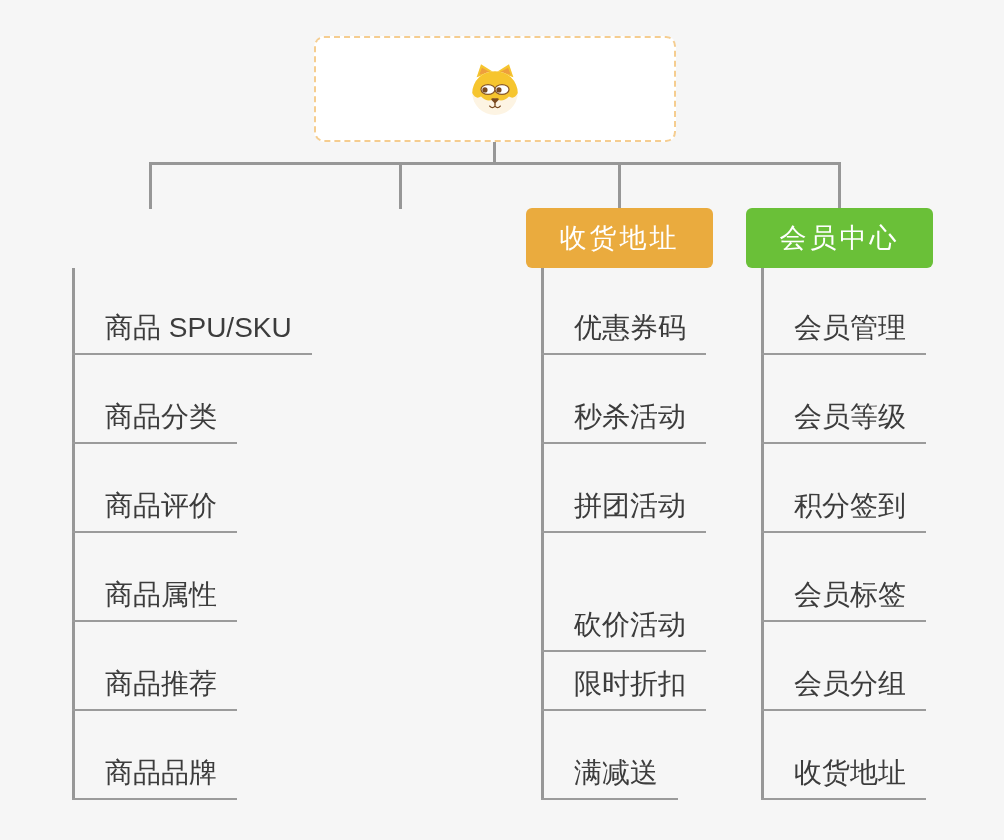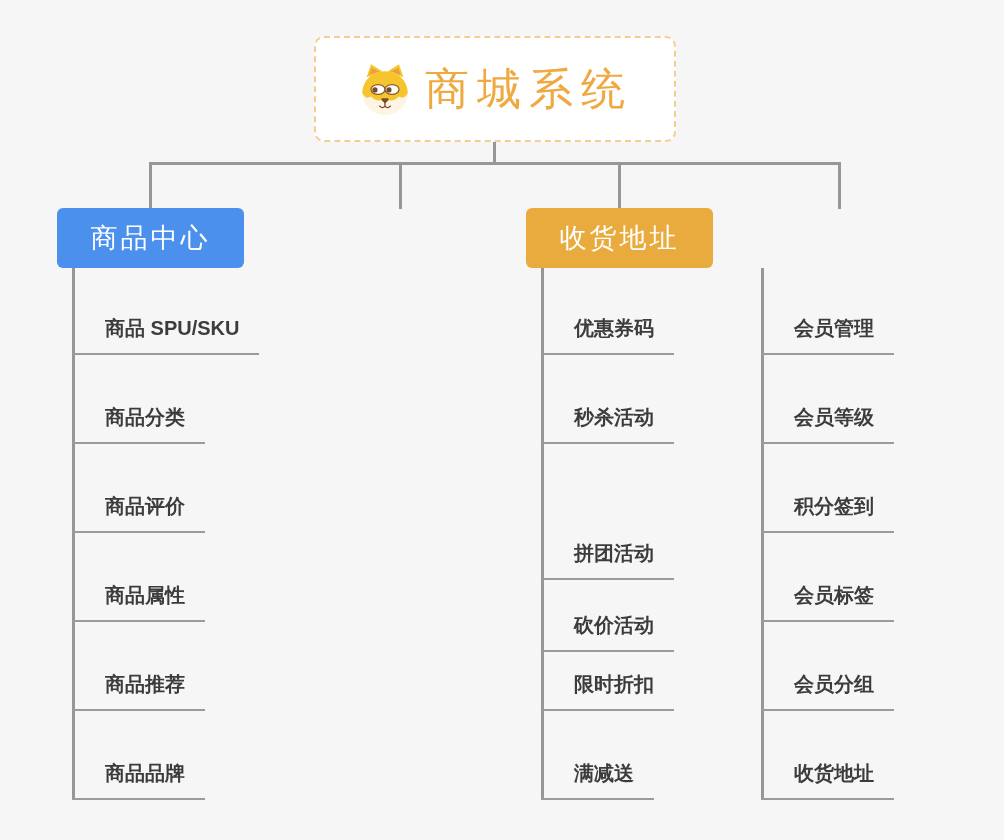--- a/index.html
+++ b/index.html
@@ -47,25 +47,24 @@
     color:#ffffff; font-size:27px; letter-spacing:3px;
     white-space:nowrap;
   }
   .col-line {
     position:absolute; left:15px; top:268px; width:3px; height:532px;
     background: var(--connector, #979797);
   }
   .item {
     position:absolute; left:15px;
     white-space:nowrap;
-    font-size:20px; line-height:34px;
+    font-size:28px; line-height:34px;
     color: var(--item_text, #3c3c3c);
     padding:0 20px 8px 33px;
     border-bottom:2px solid var(--item_underline, #9b9b9b);
-    font-weight:bold;
   }
 </style>
 </head>
 <body style="--background: #f6f6f6; --connector: #979797; --root_text: #f0a940; --root_border: #f5cd90; --item_text: #3c3c3c; --item_underline: #9b9b9b;">
 
 <div class="canvas">
 
   <div class="conn root-stub"></div>
   <div class="conn bus"></div>
   <div class="conn drop drop-0"></div>
@@ -85,55 +84,54 @@
       <path d="M6,34 a26,25 0 0 1 52,0 q-4,8 -10,4 q-8,8 -16,2 q-8,6 -16,-2 q-6,4 -10,-4 z" fill="#f6c52e"></path>
 
       <ellipse cx="24" cy="30" rx="8" ry="5.5" fill="#ffffff" stroke="#8a5a2a" stroke-width="1.4"></ellipse>
       <ellipse cx="40" cy="30" rx="8" ry="5.5" fill="#ffffff" stroke="#8a5a2a" stroke-width="1.4"></ellipse>
       <circle cx="20.5" cy="30.5" r="3" fill="#7a4a20"></circle>
       <circle cx="36.5" cy="30.5" r="3" fill="#7a4a20"></circle>
 
       <path d="M29,40 h6 q2,0 1,2 l-3,3 q-1,1 -2,0 l-3,-3 q-1,-2 1,-2 z" fill="#7a4a20"></path>
       <path d="M32,45 v3 M26,49 q3,3.5 6,0 q3,3.5 6,0" stroke="#7a4a20" stroke-width="1.6" fill="none" stroke-linecap="round"></path>
     </svg>
-    <span class="root-label">商城系统</span>
   </div>
 
   <div class="branch-col" style="left:57px">
-    <div class="branch-header" style="background: rgb(74, 144, 236);">
-      <span>商品中心</span>
-    </div>
     <div class="col-line"></div>
     <div class="items">
         <div class="item" style="top: 311px;">商品 SPU/SKU</div>
         <div class="item" style="top: 400px;">商品分类</div>
         <div class="item" style="top: 489px;">商品评价</div>
         <div class="item" style="top: 578px;">商品属性</div>
         <div class="item" style="top: 667px;">商品推荐</div>
         <div class="item" style="top: 756px; text-align: center;">商品品牌</div>
       </div>
   </div>
 
 
   <div class="branch-col" style="left:526px">
     <div class="branch-header" style="background: rgb(234, 171, 62);">
       <span>收货地址</span>
     </div>
     <div class="col-line"></div>
     <div class="items">
         <div class="item" style="top: 311px;">优惠券码</div>
         <div class="item" style="top: 400px;">秒杀活动</div>
-        <div class="item" style="top: 489px; margin-top: 47px;">拼团活动</div>
+        <div class="item" style="top: 489px;">拼团活动</div>
         <div class="item" style="top: 608px;">砍价活动</div>
         <div class="item" style="top: 667px;">限时折扣</div>
         <div class="item" style="top: 756px;">满减送</div>
       </div>
   </div>
 
   <div class="branch-col" style="left:746px">
+    <div class="branch-header" style="background: rgb(106, 192, 56);">
+      <span>会员中心</span>
+    </div>
     <div class="col-line"></div>
     <div class="items">
         <div class="item" style="top: 311px;">会员管理</div>
         <div class="item" style="top: 400px;">会员等级</div>
         <div class="item" style="top: 489px;">积分签到</div>
         <div class="item" style="top: 578px;">会员标签</div>
         <div class="item" style="top: 667px;">会员分组</div>
         <div class="item" style="top: 756px;">收货地址</div>
       </div>
   </div>

